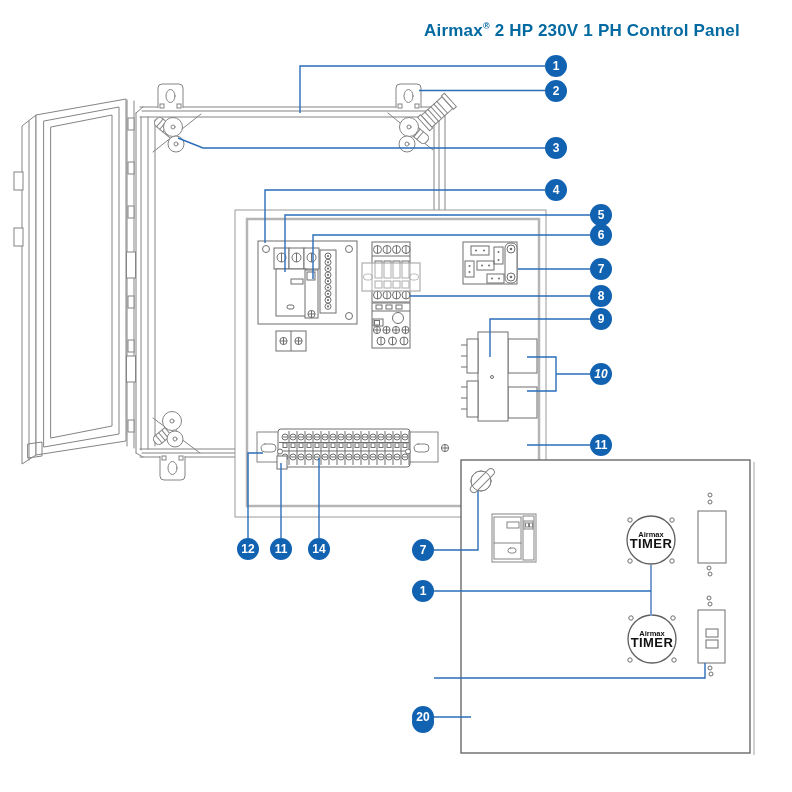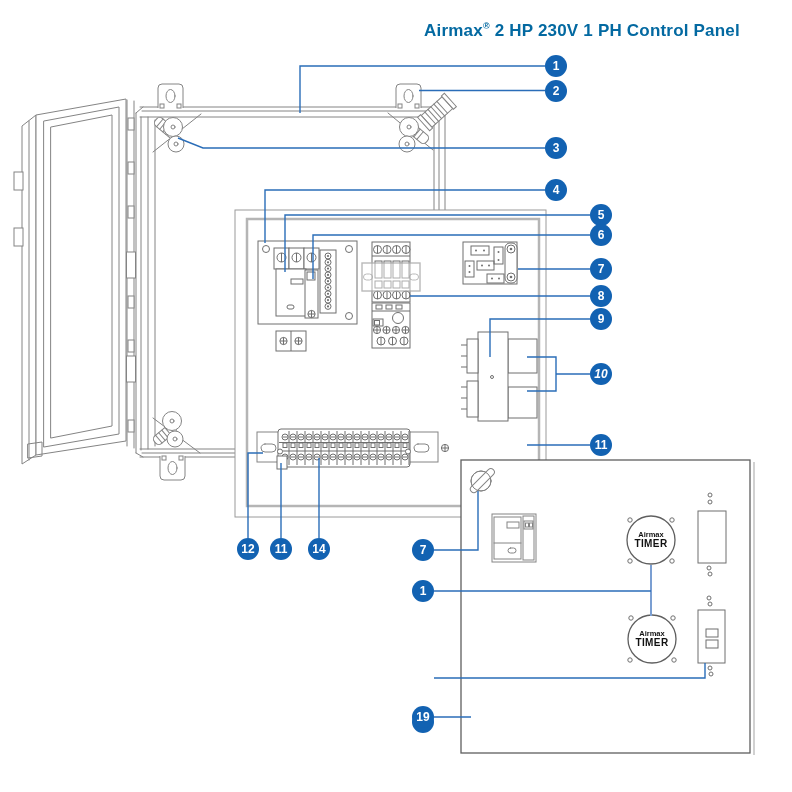--- a/index.html
+++ b/index.html
@@ -6,21 +6,21 @@
   .stage{position:relative;width:792px;height:792px;background:#fff;overflow:hidden;
          font-family:"Liberation Sans",sans-serif;}
   .stage svg{position:absolute;left:0;top:0;}
   .title{position:absolute;left:401px;top:21px;width:362px;text-align:center;
          font-weight:bold;font-size:17px;color:#0369a1;letter-spacing:.2px;}
   .title sup{font-size:9px;}
   .callout{position:absolute;width:22px;height:22px;border-radius:50%;background:#1262b2;
            color:#fff;font-weight:bold;font-size:12px;line-height:22px;text-align:center;}
   .timerlabel{position:absolute;width:48px;text-align:center;color:#111;}
   .timerlabel .l1{font-weight:bold;font-size:7.5px;line-height:9px;}
-  .timerlabel .l2{font-weight:bold;font-size:10px;line-height:9px;letter-spacing:.4px;}
+  .timerlabel .l2{font-weight:bold;font-size:13px;line-height:9px;letter-spacing:.4px;}
   
   .s {stroke:#848484;stroke-width:1;fill:none;stroke-linecap:round;}
   .sw{stroke:#848484;stroke-width:1;fill:#fff;}
   .c {stroke:#6f6f6f;stroke-width:1;fill:#fff;}
   .cn{stroke:#6f6f6f;stroke-width:1;fill:none;}
   .pthin {stroke:#9a9a9a;stroke-width:1;fill:#fff;}
   .pthick{stroke:#b5b5b5;stroke-width:2.5;fill:#fff;}
   .blue {stroke:#2a6db8;stroke-width:1.4;fill:none;}
   .lblue{stroke:#7b9fd2;stroke-width:2;fill:none;}
   .dk{stroke:#5f5f5f;stroke-width:1.3;fill:#fff;}
@@ -429,15 +429,15 @@
 <div class="callout" style="left:590px;top:285px;">8</div>
 <div class="callout" style="left:590px;top:308px;">9</div>
 <div class="callout" style="left:590px;top:363px;font-style:italic;">10</div>
 <div class="callout" style="left:590px;top:434px;">11</div>
 <div class="callout" style="left:237px;top:538px;">12</div>
 <div class="callout" style="left:270px;top:538px;">11</div>
 <div class="callout" style="left:308px;top:538px;text-align:center;">14</div>
 <div class="callout" style="left:412px;top:539px;">7</div>
 <div class="callout" style="left:412px;top:580px;">1</div>
 <div class="callout" style="left:412px;top:667px;margin-top:44px;">17</div>
-<div class="callout" style="left:412px;top:706px;">19</div>
+<div class="callout" style="left:412px;top:706px;">20</div>
 
 </div>
 
 </body></html>

